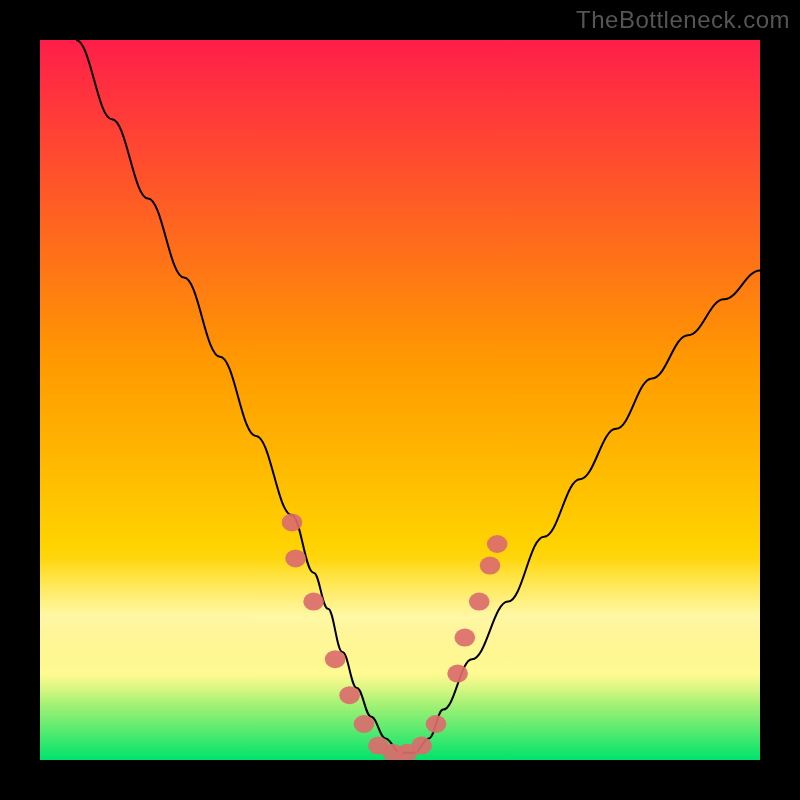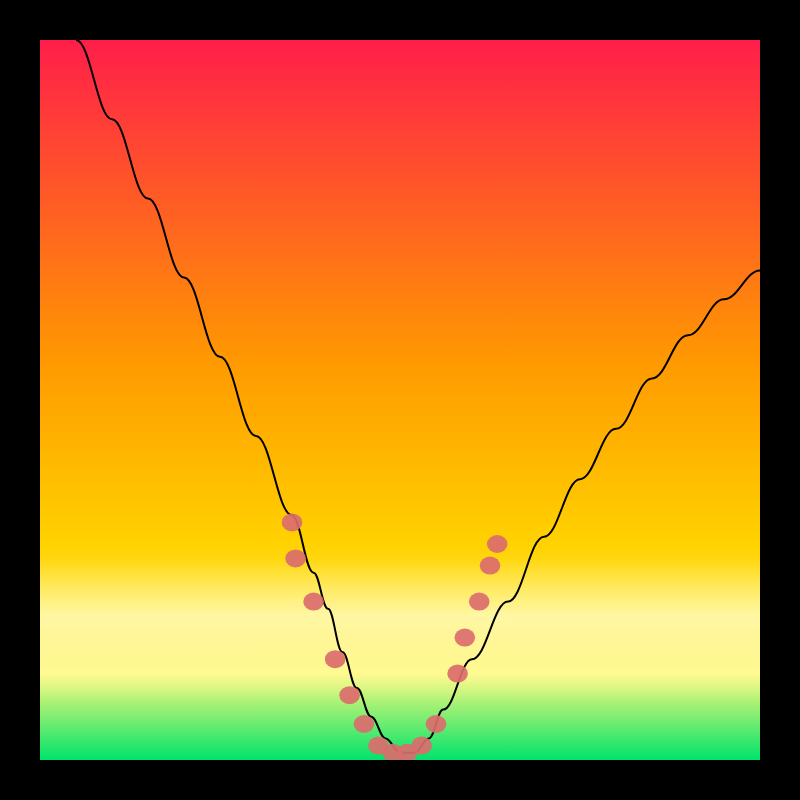--- a/index.html
+++ b/index.html
@@ -76,13 +76,14 @@
           <ellipse cx="396.0" cy="684.0" rx="10.3" ry="9.0" fill="#db6c6c" fill-opacity="0.92"></ellipse>
           <ellipse cx="417.6" cy="633.6" rx="10.3" ry="9.0" fill="#db6c6c" fill-opacity="0.92"></ellipse>
           <ellipse cx="424.8" cy="597.6" rx="10.3" ry="9.0" fill="#db6c6c" fill-opacity="0.92"></ellipse>
           <ellipse cx="439.2" cy="561.6" rx="10.3" ry="9.0" fill="#db6c6c" fill-opacity="0.92"></ellipse>
           <ellipse cx="450.0" cy="525.6" rx="10.3" ry="9.0" fill="#db6c6c" fill-opacity="0.92"></ellipse>
           <ellipse cx="457.2" cy="504.0" rx="10.3" ry="9.0" fill="#db6c6c" fill-opacity="0.92"></ellipse>
         </g>
     </svg>
   </div>
 
+  <div class="watermark">TheBottleneck.com</div>
 </div>
 
 </body></html>

